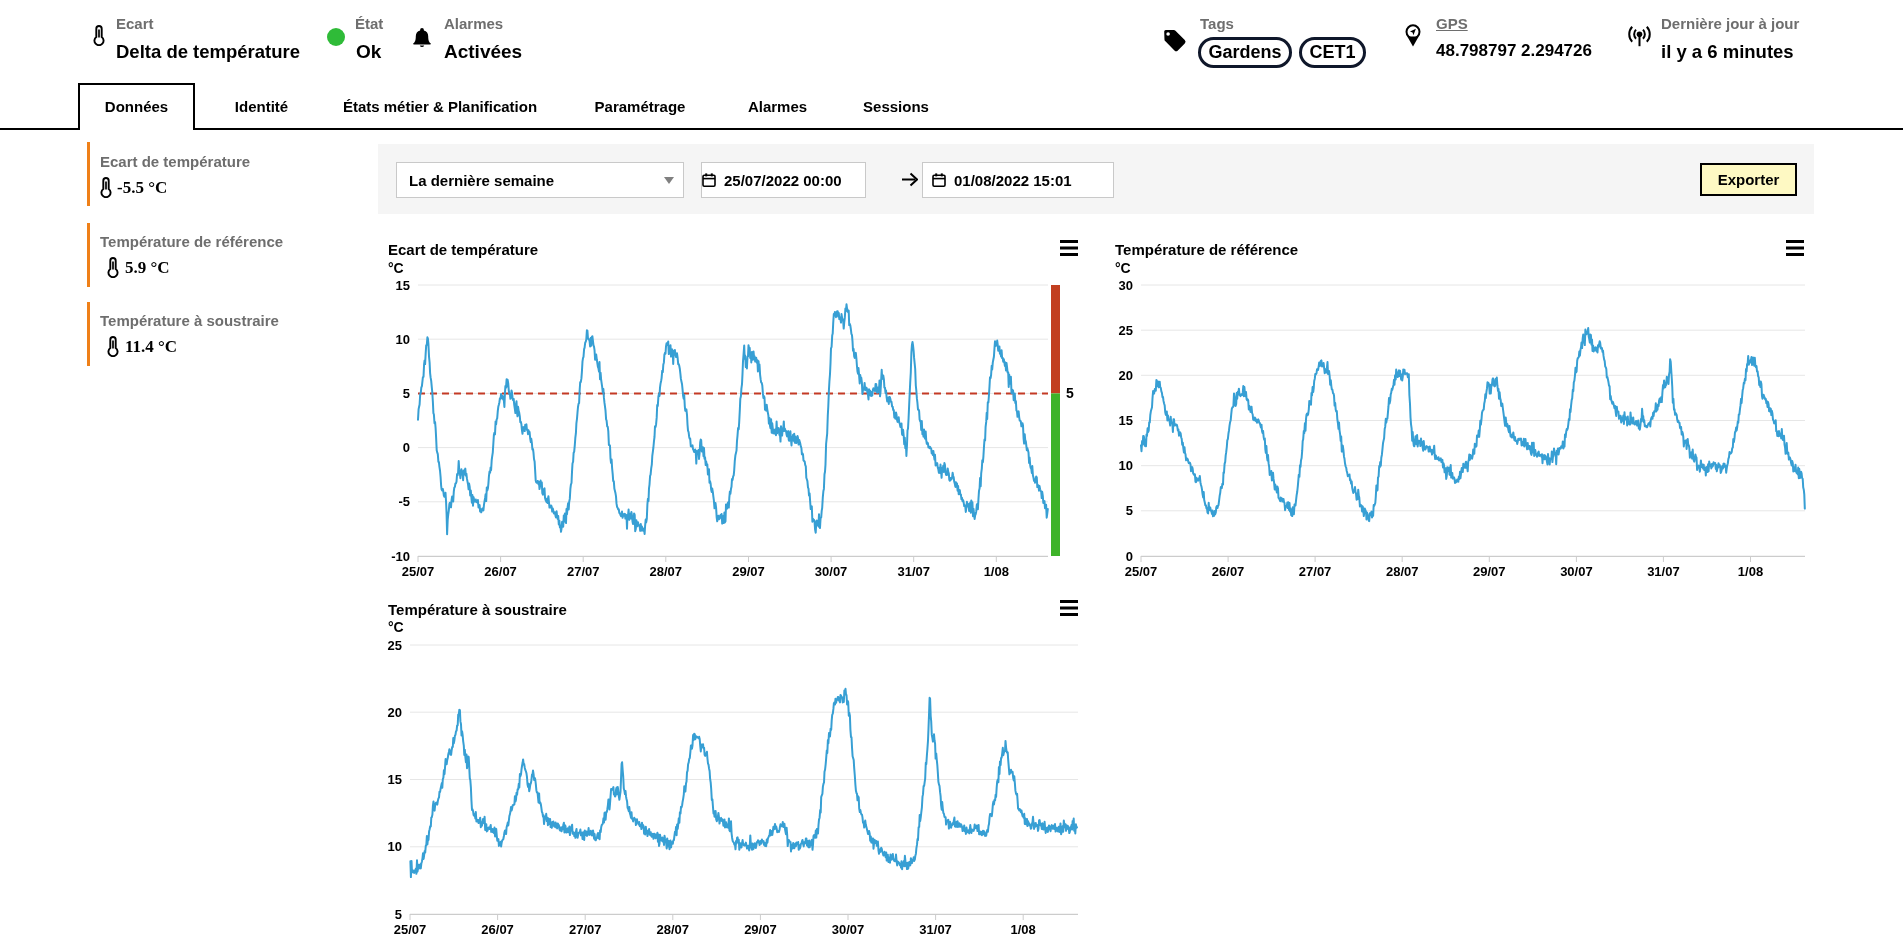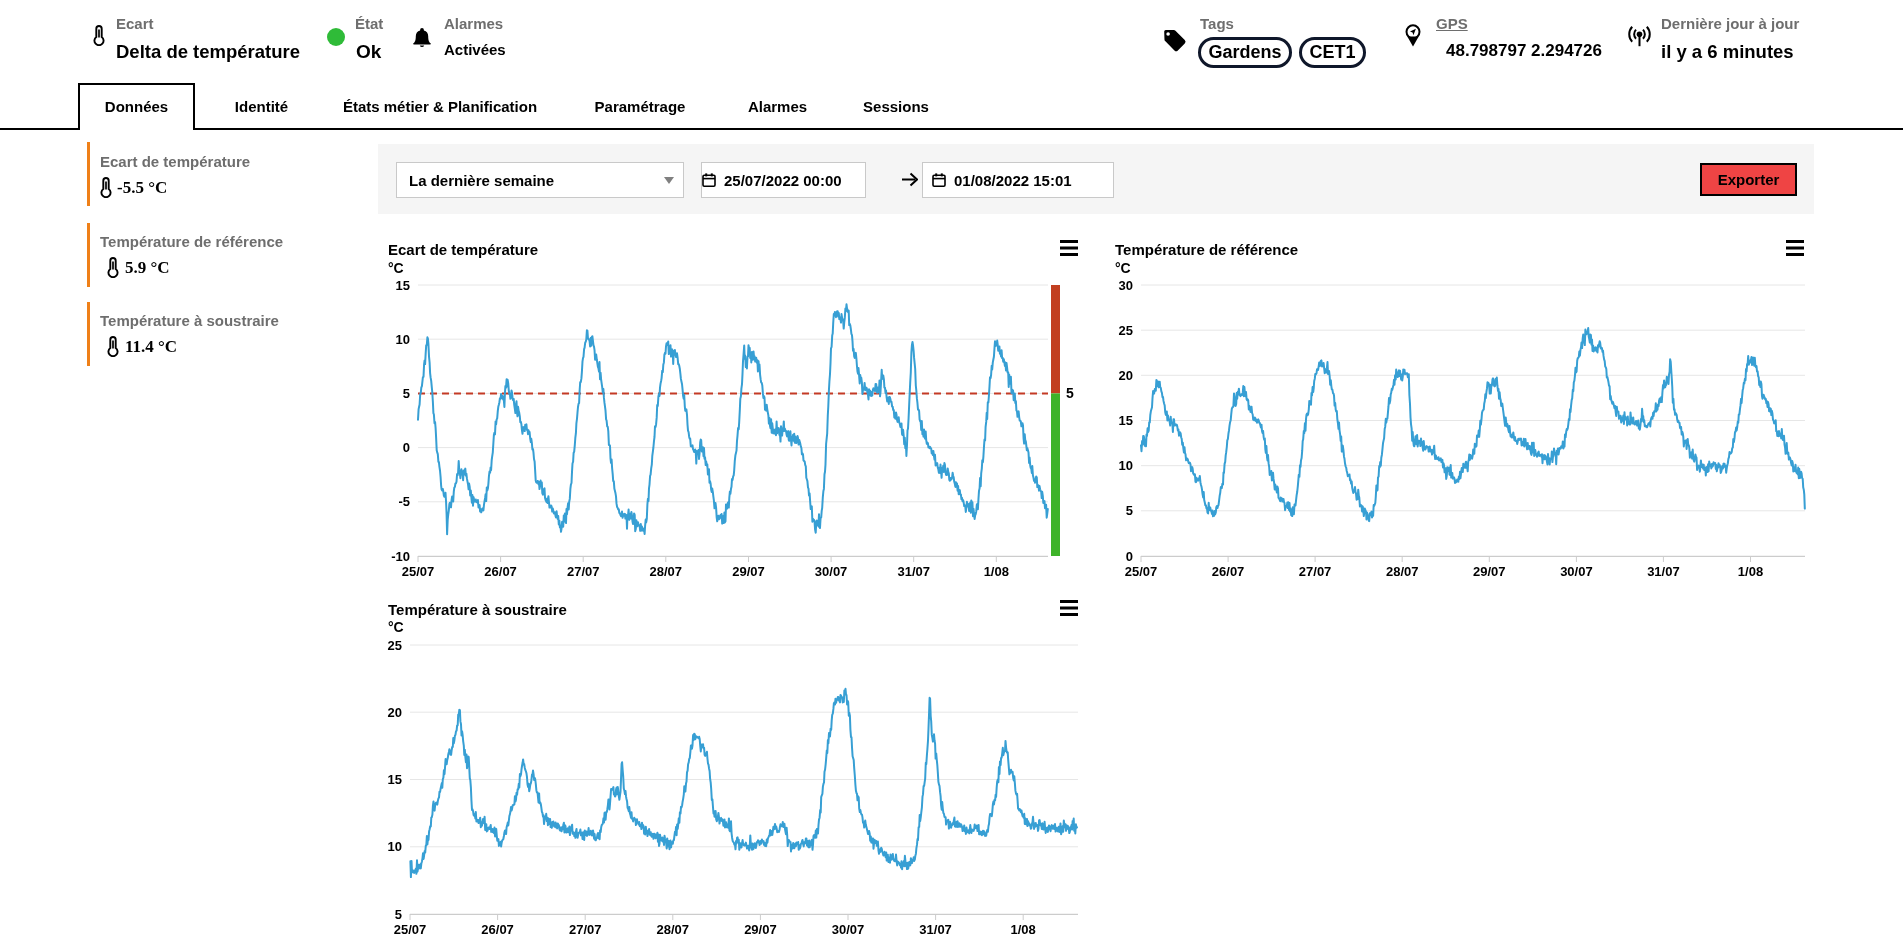--- a/index.html
+++ b/index.html
@@ -25,37 +25,37 @@
 
 <div class="abs" style="left:327px;top:28px;width:18px;height:18px;border-radius:50%;background:#2fbb38;"></div>
 <div class="glabel" style="left:355px;top:15px;">État</div>
 <div class="bigval" style="left:356px;top:41px;font-size:19px;">Ok</div>
 
 <div class="abs" style="left:412.5px;top:26.5px;"><svg width="18" height="21" viewBox="0 0 18 21">
       <path d="M9 1 a1.9 1.9 0 0 1 1.9 1.9 v0.5 a6.1 6.1 0 0 1 4.3 5.8 c0 4.6 1.1 6.1 2.3 7 a0.7 0.7 0 0 1 -0.45 1.3 H0.95 a0.7 0.7 0 0 1 -0.45 -1.3 c1.2 -0.9 2.3 -2.4 2.3 -7 a6.1 6.1 0 0 1 4.3 -5.8 v-0.5 A1.9 1.9 0 0 1 9 1 z" fill="#000"></path>
       <path d="M6.8 18.4 a2.3 2.3 0 0 0 4.4 0 z" fill="#000"></path>
     </svg></div>
 <div class="glabel" style="left:444px;top:15px;">Alarmes</div>
-<div class="bigval" style="left:444px;top:41px;font-size:15px;">Activées</div>
+<div class="bigval" style="left:444px;top:41px;font-size:19px;">Activées</div>
 
 <div class="abs" style="left:1163px;top:29px;"><svg width="24" height="24" viewBox="0 0 24 24">
       <path d="M1.2 2.6 a1.5 1.5 0 0 1 1.5 -1.5 h8.1 c0.62 0 1.21 0.25 1.65 0.68 l9.3 9.3 a2.4 2.4 0 0 1 0 3.4 l-6.9 6.9 a2.4 2.4 0 0 1 -3.4 0 l-9.3 -9.3 a2.33 2.33 0 0 1 -0.68 -1.65 z" fill="#000"></path>
       <circle cx="5.1" cy="5" r="1.8" fill="#fff"></circle>
     </svg></div>
 <div class="glabel" style="left:1200px;top:15px;">Tags</div>
 <div class="pill" style="left:1198px;top:37px;width:94px;">Gardens</div>
 <div class="pill" style="left:1299px;top:37px;width:67px;">CET1</div>
 
 <div class="abs" style="left:1405px;top:24px;"><svg width="16" height="23" viewBox="0 0 16 23">
       <circle cx="8" cy="7.8" r="6.5" fill="#fff" stroke="#000" stroke-width="2"></circle>
       <path d="M2.3 12.6 L13.7 12.6 L8 22.6 z" fill="#000"></path>
       <path d="M10.9 4.7 L5 7.45 L7.55 8.5 L8.4 11.2 z" fill="#000"></path>
     </svg></div>
 <div class="glabel" style="left:1436px;top:15px;text-decoration:underline;">GPS</div>
-<div class="bigval" style="left:1436px;top:41px;font-size:17px;margin-left:10px;">48.798797 2.294726</div>
+<div class="bigval" style="left:1436px;top:41px;font-size:17px;">48.798797 2.294726</div>
 
 <div class="abs" style="left:1627px;top:26px;"><svg width="25" height="21" viewBox="0 0 25 21">
       <circle cx="12.5" cy="8.2" r="2.8" fill="#000"></circle>
       <rect x="11.5" y="8.2" width="2" height="12" fill="#000"></rect>
       <path d="M9 3.6 a6.6 6.6 0 0 0 0 9.2" fill="none" stroke="#000" stroke-width="2"></path>
       <path d="M16 3.6 a6.6 6.6 0 0 1 0 9.2" fill="none" stroke="#000" stroke-width="2"></path>
       <path d="M5.2 0.7 a11 11 0 0 0 0 15" fill="none" stroke="#000" stroke-width="2"></path>
       <path d="M19.8 0.7 a11 11 0 0 1 0 15" fill="none" stroke="#000" stroke-width="2"></path>
     </svg></div>
 <div class="glabel" style="left:1661px;top:15px;">Dernière jour à jour</div>
@@ -124,21 +124,21 @@
     </svg></div>
 <div class="inputbox" style="left:922px;width:192px;padding-left:9px;">
     <svg width="14" height="14" viewBox="0 0 14 14">
       <rect x="1" y="2.2" width="12" height="11" rx="1.2" fill="none" stroke="#000" stroke-width="1.6"></rect>
       <line x1="1" y1="5.6" x2="13" y2="5.6" stroke="#000" stroke-width="1.6"></line>
       <rect x="3.2" y="0.4" width="2" height="3" fill="#000"></rect>
       <rect x="8.8" y="0.4" width="2" height="3" fill="#000"></rect>
     </svg>
     <span style="margin-left:8px;">01/08/2022 15:01</span>
   </div>
-<div class="abs" style="left:1700px;top:163px;width:97px;height:33px;border:2px solid #000;background:#ef4444;display:flex;align-items:center;justify-content:center;font-size:15px;font-weight:bold;">Exporter</div>
+<div class="abs" style="left:1700px;top:163px;width:97px;height:33px;border:2px solid #000;background:#fef9c3;display:flex;align-items:center;justify-content:center;font-size:15px;font-weight:bold;">Exporter</div>
 
 <div class="abs" style="left:378px;top:228px;width:710px;height:360px;">
 <svg width="710" height="360" style="position:absolute;left:0;top:0">
 <line x1="40" y1="57.0" x2="670" y2="57.0" stroke="#e6e6e6" stroke-width="1"></line>
 <text x="32" y="61.5" text-anchor="end" font-size="13" font-weight="bold" fill="#000000">15</text>
 <line x1="40" y1="111.2" x2="670" y2="111.2" stroke="#e6e6e6" stroke-width="1"></line>
 <text x="32" y="115.7" text-anchor="end" font-size="13" font-weight="bold" fill="#000000">10</text>
 <line x1="40" y1="165.4" x2="670" y2="165.4" stroke="#e6e6e6" stroke-width="1"></line>
 <text x="32" y="169.9" text-anchor="end" font-size="13" font-weight="bold" fill="#000000">5</text>
 <line x1="40" y1="219.6" x2="670" y2="219.6" stroke="#e6e6e6" stroke-width="1"></line>

